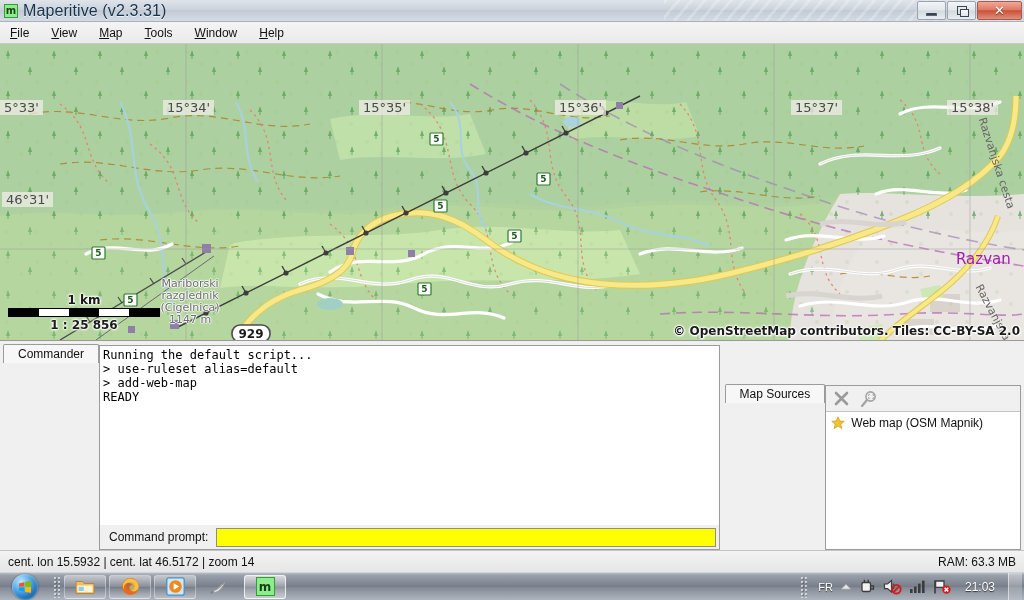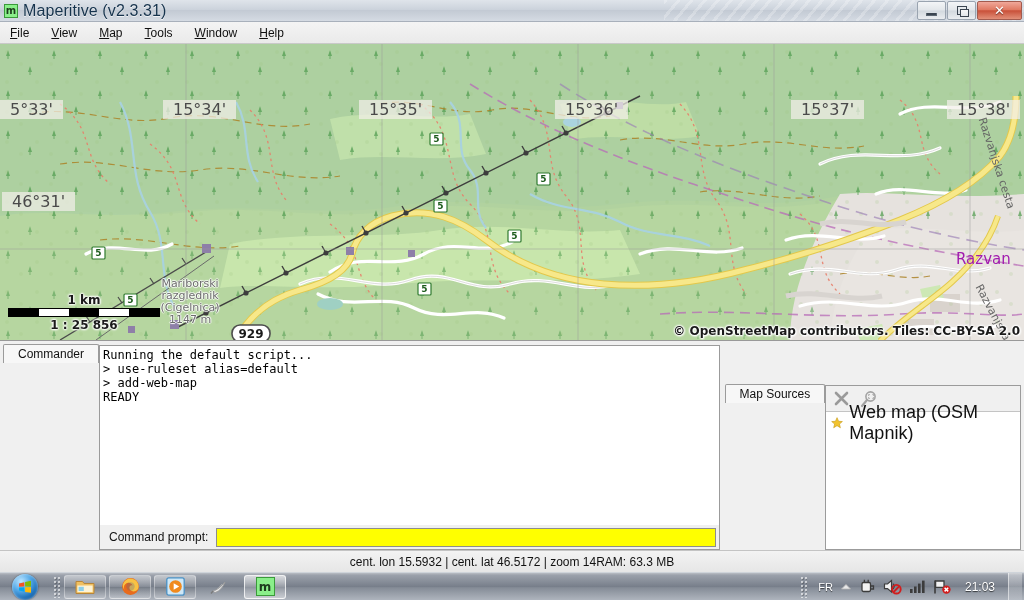--- a/index.html
+++ b/index.html
@@ -82,23 +82,23 @@
 
   
   #map-canvas {
     position: relative; width: 1024px; height: 297px;
     overflow: hidden; background: #a9d08e;
     border-bottom: 1px solid #999;
   }
   #map-svg { position: absolute; left:0; top:0; }
 
   .grid-label {
-    position: absolute; font-size: 16px; color: #4a4a4a;
+    position: absolute; font-size: 13px; color: #4a4a4a;
     font-family: "DejaVu Sans", sans-serif;
-    background: rgba(242,239,233,0.72); padding: 0 10px; white-space: nowrap;
+    background: rgba(242,239,233,0.72); padding: 0 4px; white-space: nowrap;
   }
 
   
   #scalebar { position: absolute; left: 8px; bottom: 8px; width: 152px; }
   #scalebar .sb-label {
     text-align: center; font-size: 12px; color: #1a1a1a; font-weight: bold;
     font-family: "DejaVu Sans", sans-serif;
     text-shadow: 1px 0 2px #fff, -1px 0 2px #fff, 0 1px 2px #fff, 0 -1px 2px #fff;
   }
   #sb-bar { display: flex; height: 9px; border: 1px solid #000; margin: 1px 0; }
@@ -168,25 +168,25 @@
     padding: 0 3px; color: #000;
   }
 
   #ms-toolbar {
     height: 26px; background: #f0f0f0; border-bottom: 1px solid #c4c4c4;
     display: flex; align-items: center; padding-left: 4px; gap: 6px;
   }
   .tool-btn { width: 22px; height: 22px; display: flex; align-items: center; justify-content: center; }
   #ms-list { flex: 1; background: #fff; padding: 2px 0; }
   .ms-item { display: flex; align-items: center; height: 18px; padding-left: 5px; gap: 6px; }
-  .ms-item span.lbl { font-size: 18px; color: #111; }
+  .ms-item span.lbl { font-size: 12px; color: #111; }
 
   
   #statusbar {
-    height: 22px; display: flex; align-items: center; justify-content: center;
+    height: 22px; display: flex; align-items: center; justify-content: space-between;
     background: linear-gradient(to bottom, #f3f3f3, #e6e6e6);
     border-top: 1px solid #c4c4c4; padding: 0 8px;
   }
   #statusbar .seg { font-size: 12px; color: #111; }
 
   
   #taskbar {
     position: absolute; left: 0; top: 572px; width: 1024px; height: 28px;
     background: linear-gradient(to bottom, #b9bdc4 0%, #9ba1ab 8%, #767d89 52%, #848b96 54%, #aeb4bd 100%);
     border-top: 1px solid #cfd4da;

